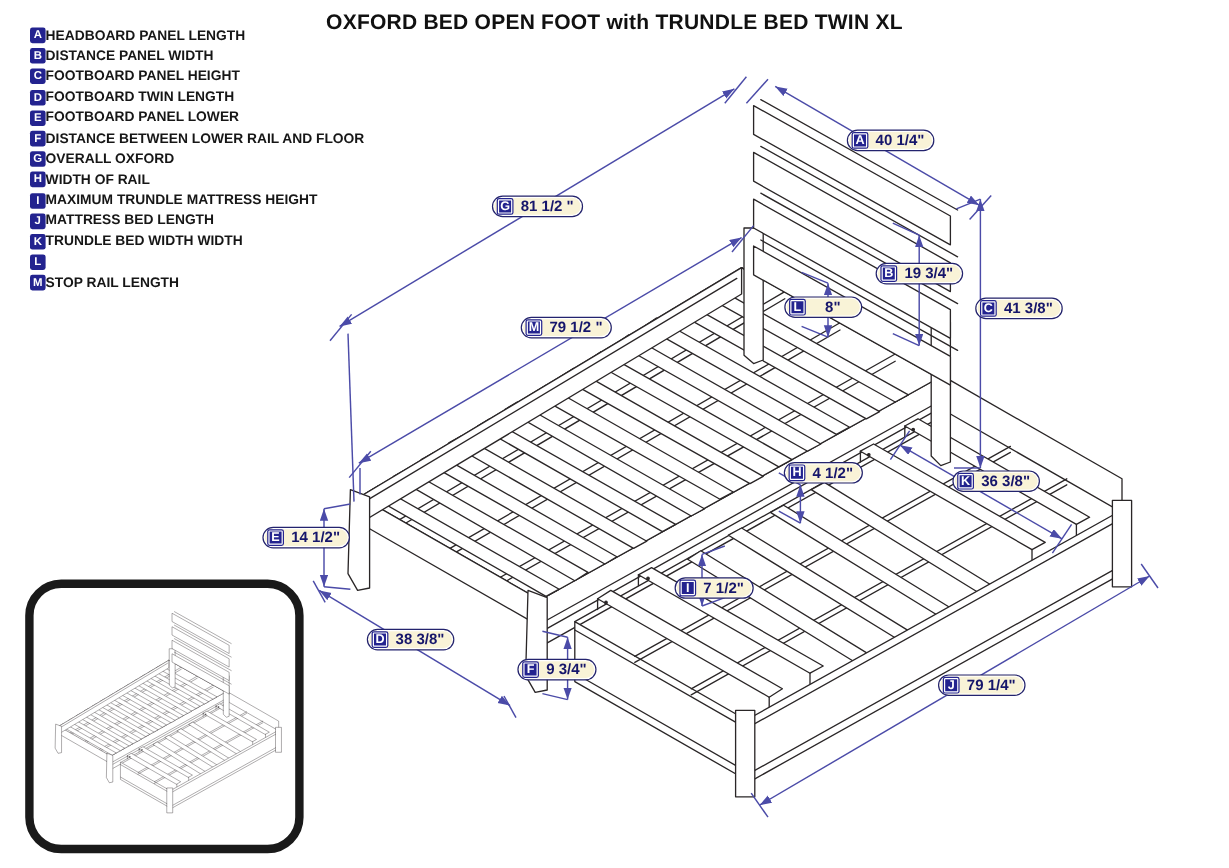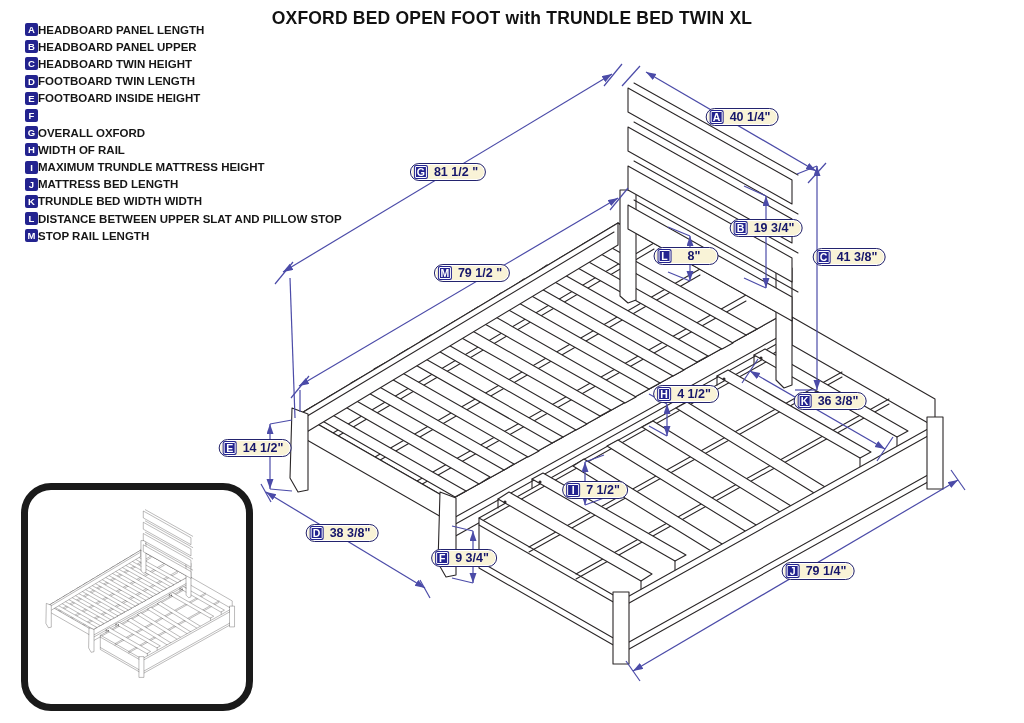--- a/index.html
+++ b/index.html
@@ -199,36 +199,37 @@
 
   <div class="title">OXFORD BED OPEN FOOT with TRUNDLE BED TWIN XL</div>
 
   <ul class="legend">
     <li>
         <span class="lbadge">A</span>
         <span class="ltext">HEADBOARD PANEL LENGTH</span>
       </li>
     <li>
         <span class="lbadge">B</span>
-        <span class="ltext">HEADBOARD PANEL UPPER</span>
+        <span class="ltext">DISTANCE PANEL WIDTH</span>
       </li>
     <li>
         <span class="lbadge">C</span>
-        <span class="ltext">HEADBOARD TWIN HEIGHT</span>
+        <span class="ltext">FOOTBOARD PANEL HEIGHT</span>
       </li>
     <li>
         <span class="lbadge">D</span>
         <span class="ltext">FOOTBOARD TWIN LENGTH</span>
       </li>
     <li>
         <span class="lbadge">E</span>
-        <span class="ltext">FOOTBOARD INSIDE HEIGHT</span>
+        <span class="ltext">FOOTBOARD PANEL LOWER</span>
       </li>
     <li>
         <span class="lbadge">F</span>
+        <span class="ltext">DISTANCE BETWEEN LOWER RAIL AND FLOOR</span>
       </li>
     <li>
         <span class="lbadge">G</span>
         <span class="ltext">OVERALL OXFORD</span>
       </li>
     <li>
         <span class="lbadge">H</span>
         <span class="ltext">WIDTH OF RAIL</span>
       </li>
     <li>
@@ -238,21 +239,20 @@
     <li>
         <span class="lbadge">J</span>
         <span class="ltext">MATTRESS BED LENGTH</span>
       </li>
     <li>
         <span class="lbadge">K</span>
         <span class="ltext">TRUNDLE BED WIDTH WIDTH</span>
       </li>
     <li>
         <span class="lbadge">L</span>
-        <span class="ltext">DISTANCE BETWEEN UPPER SLAT AND PILLOW STOP</span>
       </li>
     <li>
         <span class="lbadge">M</span>
         <span class="ltext">STOP RAIL LENGTH</span>
       </li>
   </ul>
 
   <div class="dim" style="left:742px;top:117px">
       <span class="dbadge">A</span>
       <span class="dval">40 1/4"</span>

